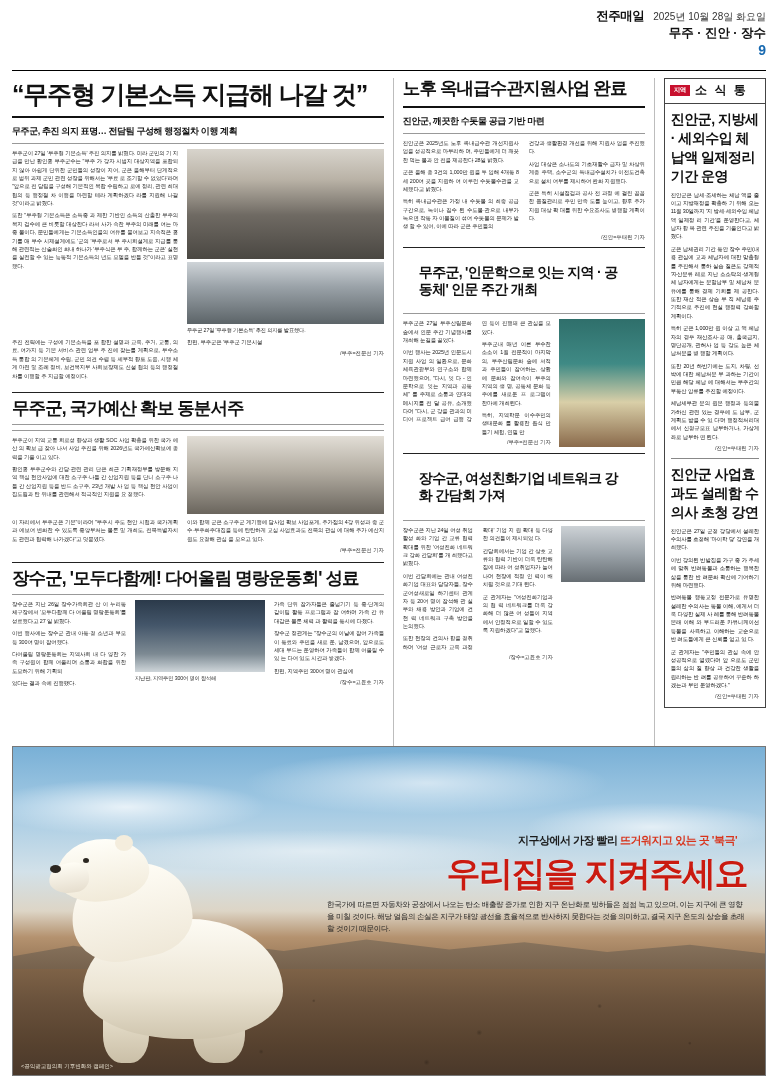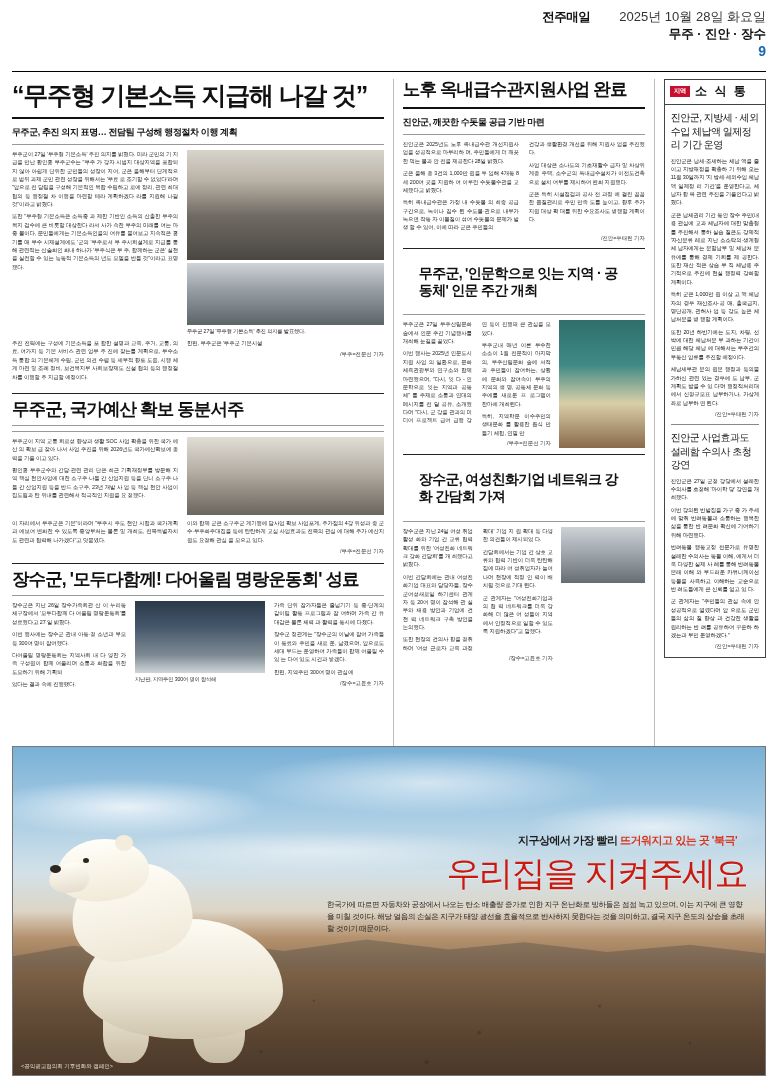--- a/index.html
+++ b/index.html
@@ -20,21 +20,21 @@
   }
   
   .masthead {
     display: flex; align-items: flex-end; justify-content: space-between;
     border-bottom: 1.5px solid #000;
     padding-bottom: 12px;
     flex-direction: column;
   }
   .mast-left { display: flex; align-items: baseline; gap: 9px; }
   .mast-title { font-size: 12.5px; font-weight: bold; letter-spacing: -0.5px; }
-  .mast-date { font-size: 13px; color: #333; margin-left: 20px; }
+  .mast-date { font-size: 10px; color: #333; }
   .mast-center { font-size: 12.5px; font-weight: bold; letter-spacing: 0px; }
   .mast-page { font-size: 14px; font-weight: bold; color: #1769b0; }
 
   
   .content {
     display: flex;
     gap: 9px;
     margin-top: 7px;
     height: 690px;
   }
@@ -101,21 +101,21 @@
     display:flex; align-items:center; gap:5px;
     border-bottom: 1px solid #444; padding: 3px 5px 4px 5px;
   }
   .rail-tag {
     background: #c8102e; color: #fff; font-size: 6.5px; font-weight: bold;
     padding: 1px 4px; letter-spacing: -0.3px;
   }
   .rail-title { font-size: 12px; font-weight: bold; letter-spacing: 2px; }
   .rail-body { padding: 6px 6px 7px 6px; }
   .rail-item-title {
-    font-size: 10px; font-weight: normal; line-height: 1.35; letter-spacing: -0.5px;
+    font-size: 14px; font-weight: bold; line-height: 1.35; letter-spacing: -0.5px;
     margin-bottom: 5px;
   }
   .rail-sep { border:0; border-top:1px solid #888; margin: 6px 0; }
   p.bt-s { font-size: 5.4px; line-height: 1.55; text-align: justify; margin: 0 0 4px 0; letter-spacing: -0.1px; }
 
   
   .ad {
     position: absolute; left: 12px; top: 746px;
     width: 754px; height: 330px;
     border: 1px solid #777;
@@ -208,21 +208,21 @@
     background: linear-gradient(180deg,#ece4d1 0%, #c4b9a1 100%);
     border-radius: 30% 30% 40% 40% / 20% 20% 45% 45%;
   }
   .ad-txt1 {
     position:absolute; right:28px; top:86px; text-align:left;
     font-size: 11px; font-weight: bold; color:#1b1b1b; letter-spacing:-0.5px;
   }
   .ad-txt1 .hot { color:#d8341c; }
   .ad-title {
     position:absolute; right:18px; top:104px;
-    font-size: 34px; font-weight: normal; color:#ca1a10;
+    font-size: 34px; font-weight: bold; color:#ca1a10;
     letter-spacing:-1.5px;
     text-shadow: 0 1px 0 rgba(255,255,255,.45);
   }
   .ad-body {
     position:absolute; right:18px; top:152px; width:420px;
     font-size: 7.5px; line-height:1.6; color:#1d1d1d; letter-spacing:-0.3px;
   }
   .ad-credit {
     position:absolute; left:8px; bottom:5px;
     font-size:5.5px; color:#e9e2d2;

